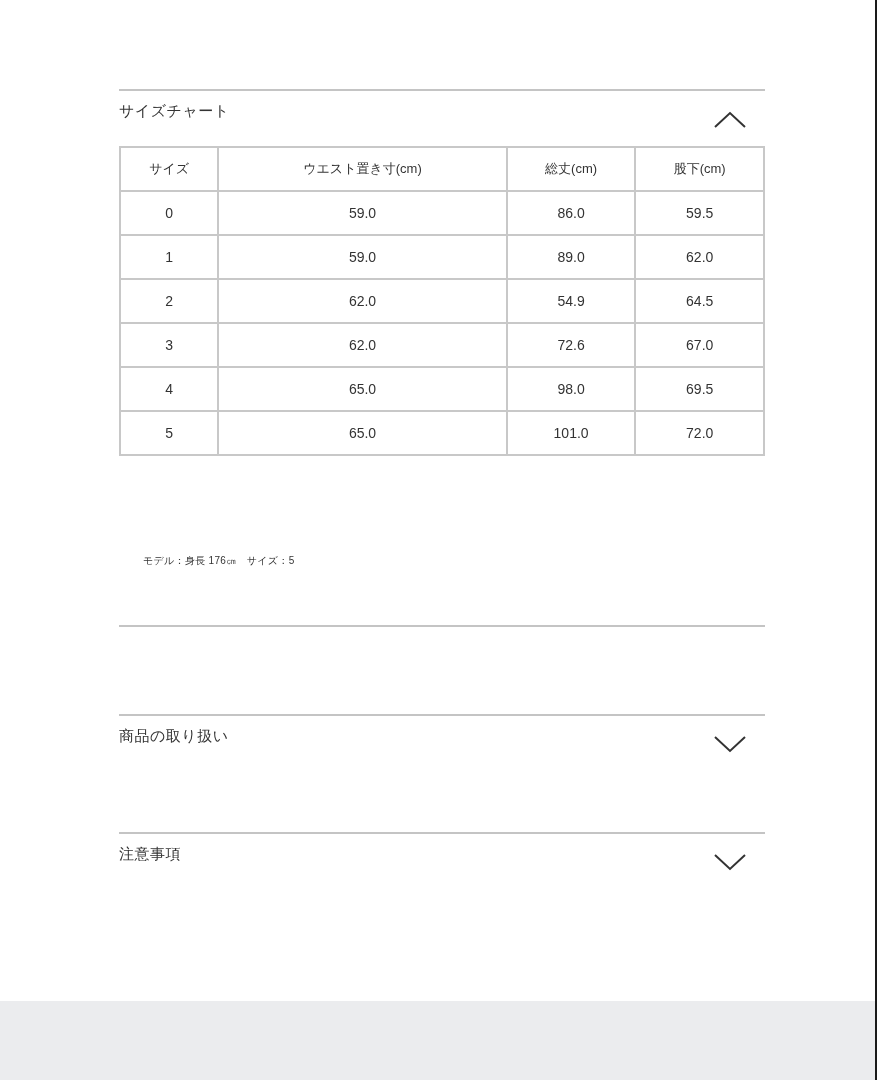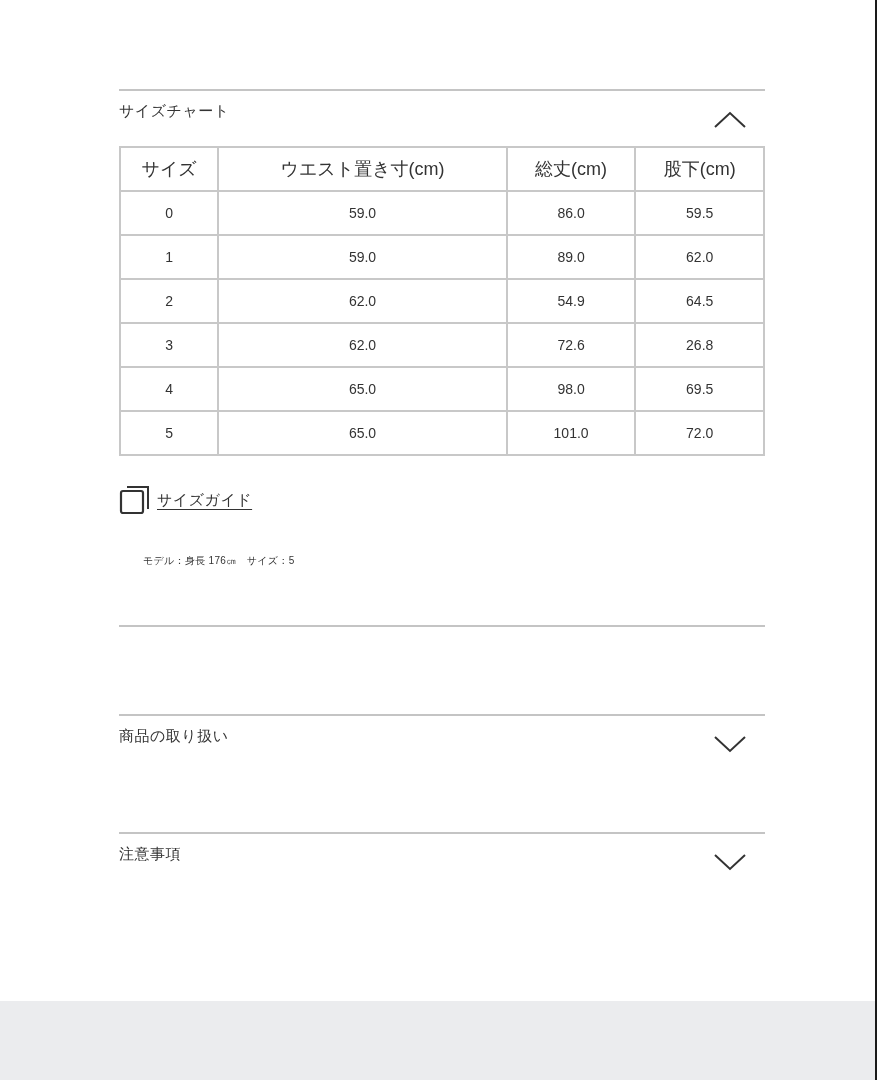--- a/index.html
+++ b/index.html
@@ -83,21 +83,21 @@
     }
     .size-table th, .size-table td {
       border: 2px solid #c8c8c8;
       text-align: center;
       font-size: 14px;
       color: #333;
       font-weight: normal;
       height: 42px;
       padding: 0;
     }
-    .size-table th { font-size: 18px; }
+    .size-table th { font-size: 13px; }
     .col-size { width: 97px; }
     .col-waist { width: 285px; }
     .col-length { width: 127px; }
     .col-inseam { width: 127px; }
 
     .size-guide {
       position: absolute;
       left: 0;
       top: 396px;
       height: 30px;
@@ -175,46 +175,37 @@
         <tr>
           <td>2</td>
           <td>62.0</td>
           <td>54.9</td>
           <td>64.5</td>
         </tr>
         <tr>
           <td>3</td>
           <td>62.0</td>
           <td>72.6</td>
-          <td>26.8</td>
+          <td>67.0</td>
         </tr>
         <tr>
           <td>4</td>
           <td>65.0</td>
           <td>98.0</td>
           <td>69.5</td>
         </tr>
         <tr>
           <td>5</td>
           <td>65.0</td>
           <td>101.0</td>
           <td>72.0</td>
         </tr>
       </tbody>
     </table>
 
-    <div class="size-guide">
-      <span class="size-guide-icon">
-        <svg width="32" height="30" viewBox="0 0 32 30">
-          <rect x="2" y="6" width="22" height="22" rx="2" ry="2" fill="none" stroke="#333" stroke-width="2.2"></rect>
-          <polyline points="8,2 29,2 29,24" fill="none" stroke="#333" stroke-width="2"></polyline>
-        </svg>
-      </span>
-      <span class="size-guide-label">サイズガイド</span>
-    </div>
 
     <div class="model-info">モデル：身長 176㎝　サイズ：5</div>
   </section>
 
   <section class="section" style="top:625px; height:104px;">
     <div class="section-divider"></div>
   </section>
 
   <section class="section" style="top:714px; height:103px;">
     <div class="section-divider"></div>

